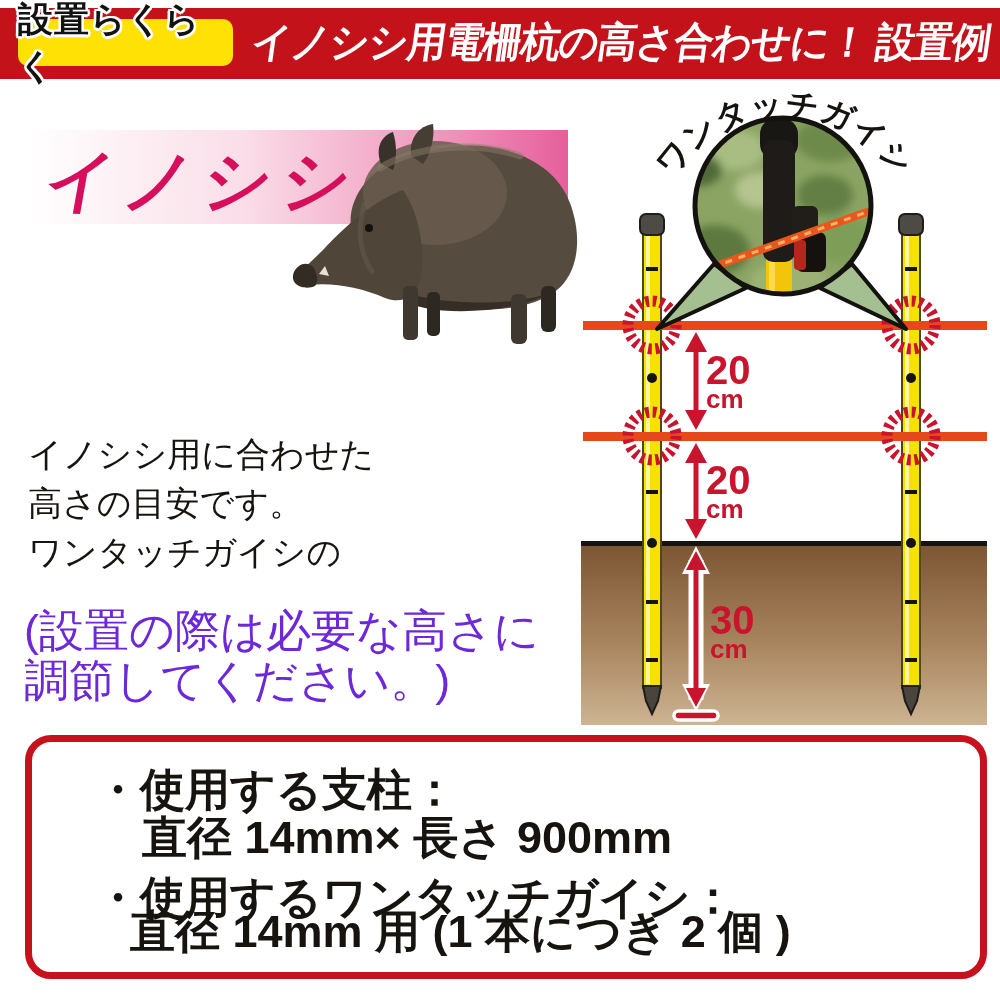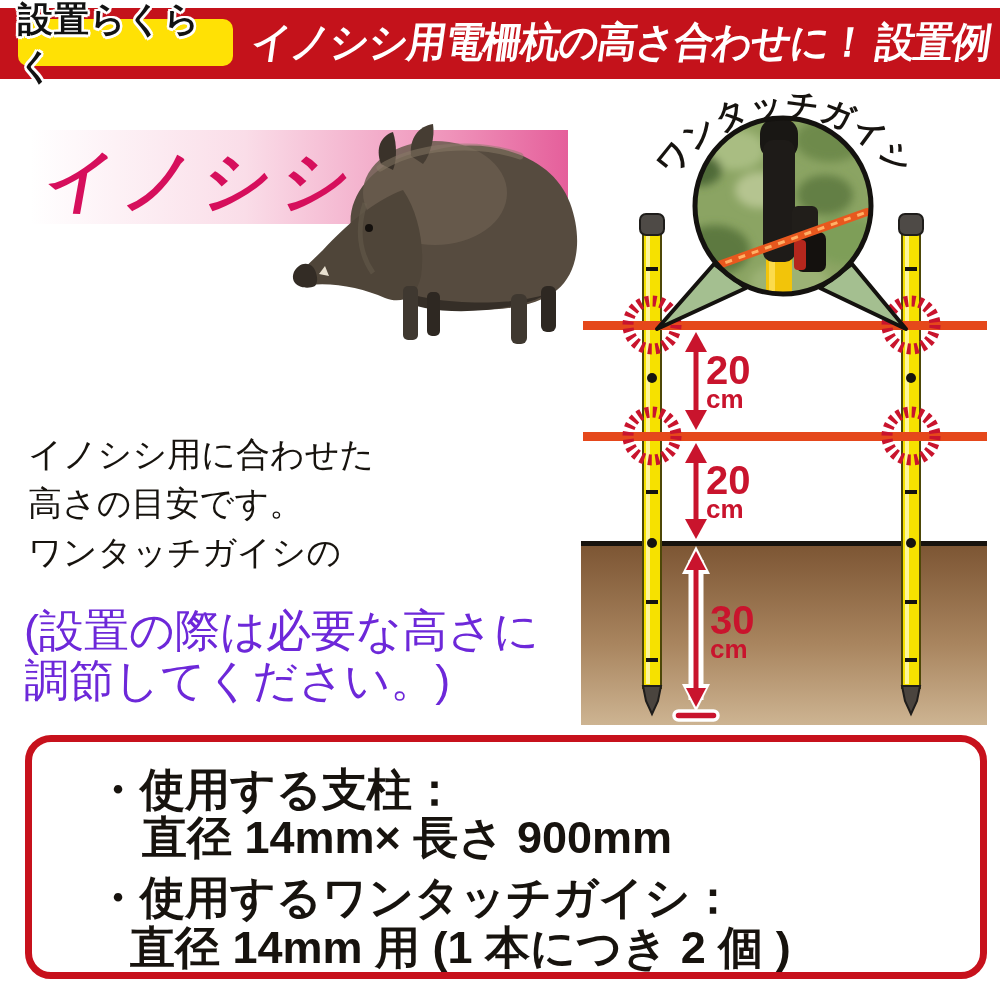--- a/index.html
+++ b/index.html
@@ -43,21 +43,21 @@
   .arc-label{font-size:32px;font-weight:bold;fill:#16130f;letter-spacing:1px;}
   
   .specs{
     position:absolute;left:25px;top:735px;width:962px;height:244px;box-sizing:border-box;
     background:#fff;border:7px solid #c7111c;border-radius:26px;
   }
   .spec-line{position:absolute;font-weight:bold;color:#17130e;font-size:45px;white-space:nowrap;}
   .spec-t1{left:63px;top:18px;}
   .spec-d1{left:98px;top:66px;margin-left:12px;}
   .spec-t2{left:63px;top:126px;text-align:right;}
-  .spec-d2{left:98px;top:176px;}
+  .spec-d2{left:98px;top:160px;}
 </style>
 </head>
 <body>
 
 <div class="canvas">
 
   <div class="header">
     <div class="badge">設置らくらく</div>
     <div class="title">イノシシ用電柵杭の高さ合わせに！ 設置例</div>
   </div>

